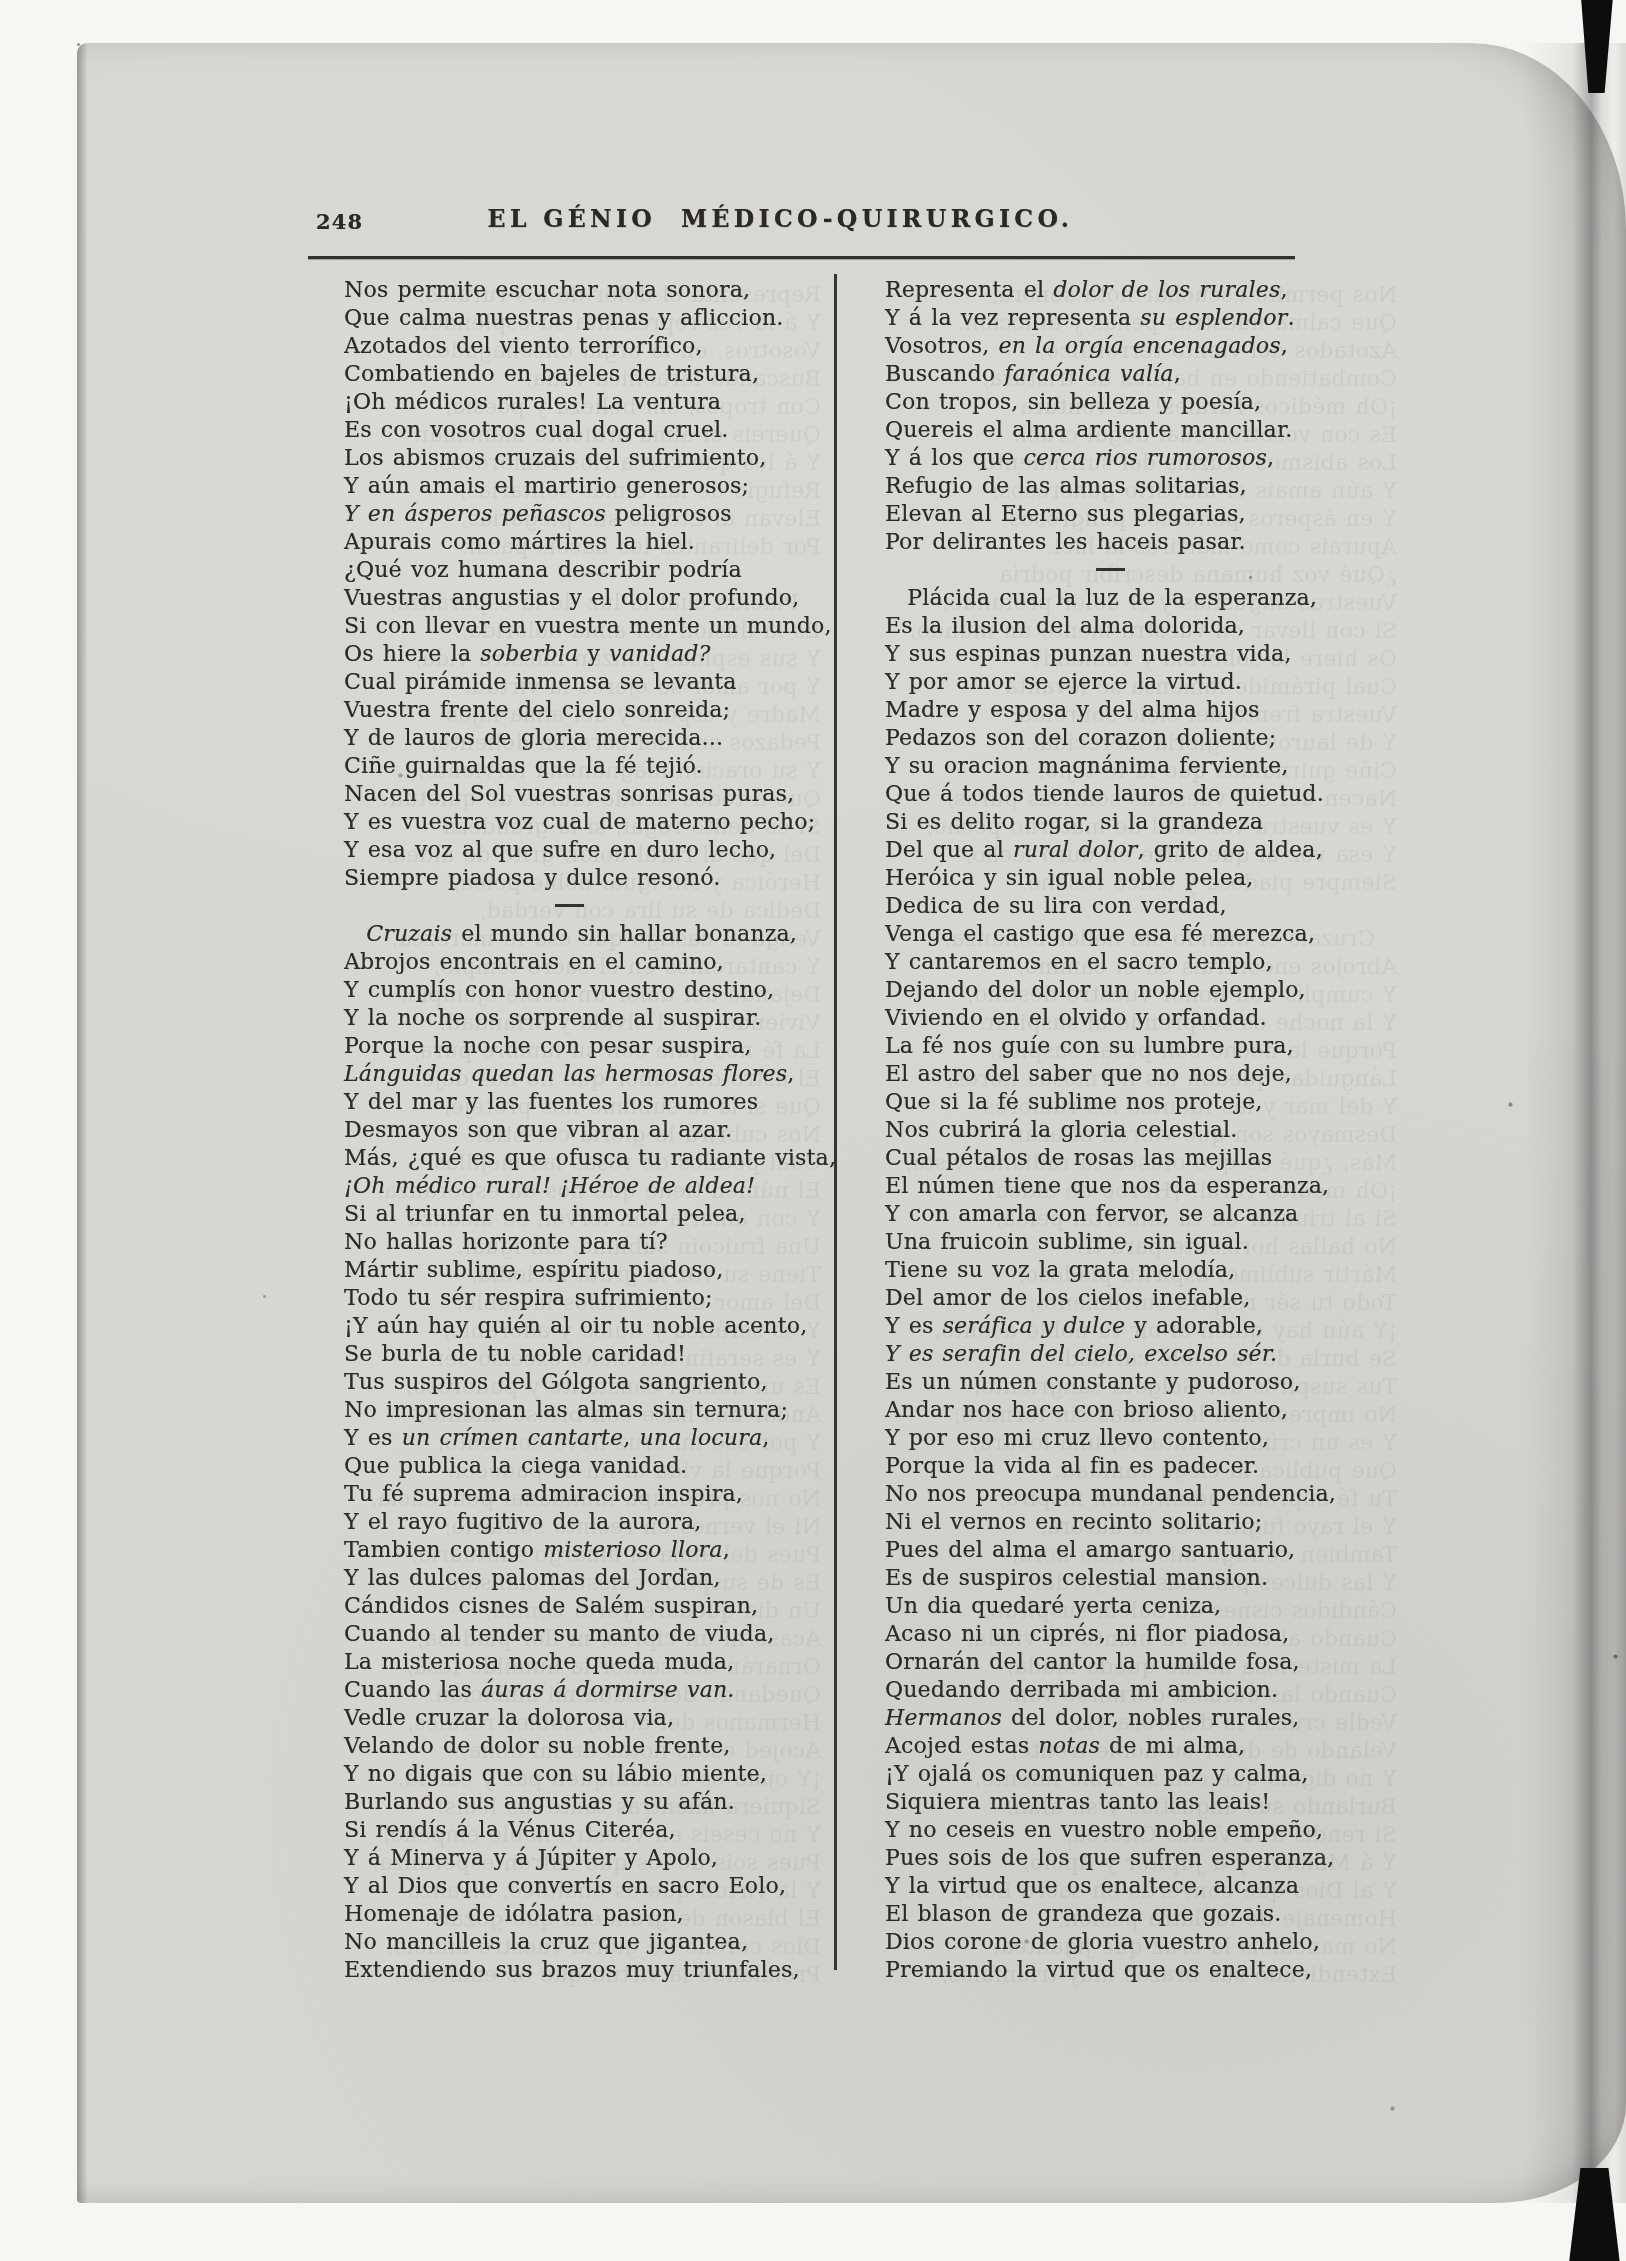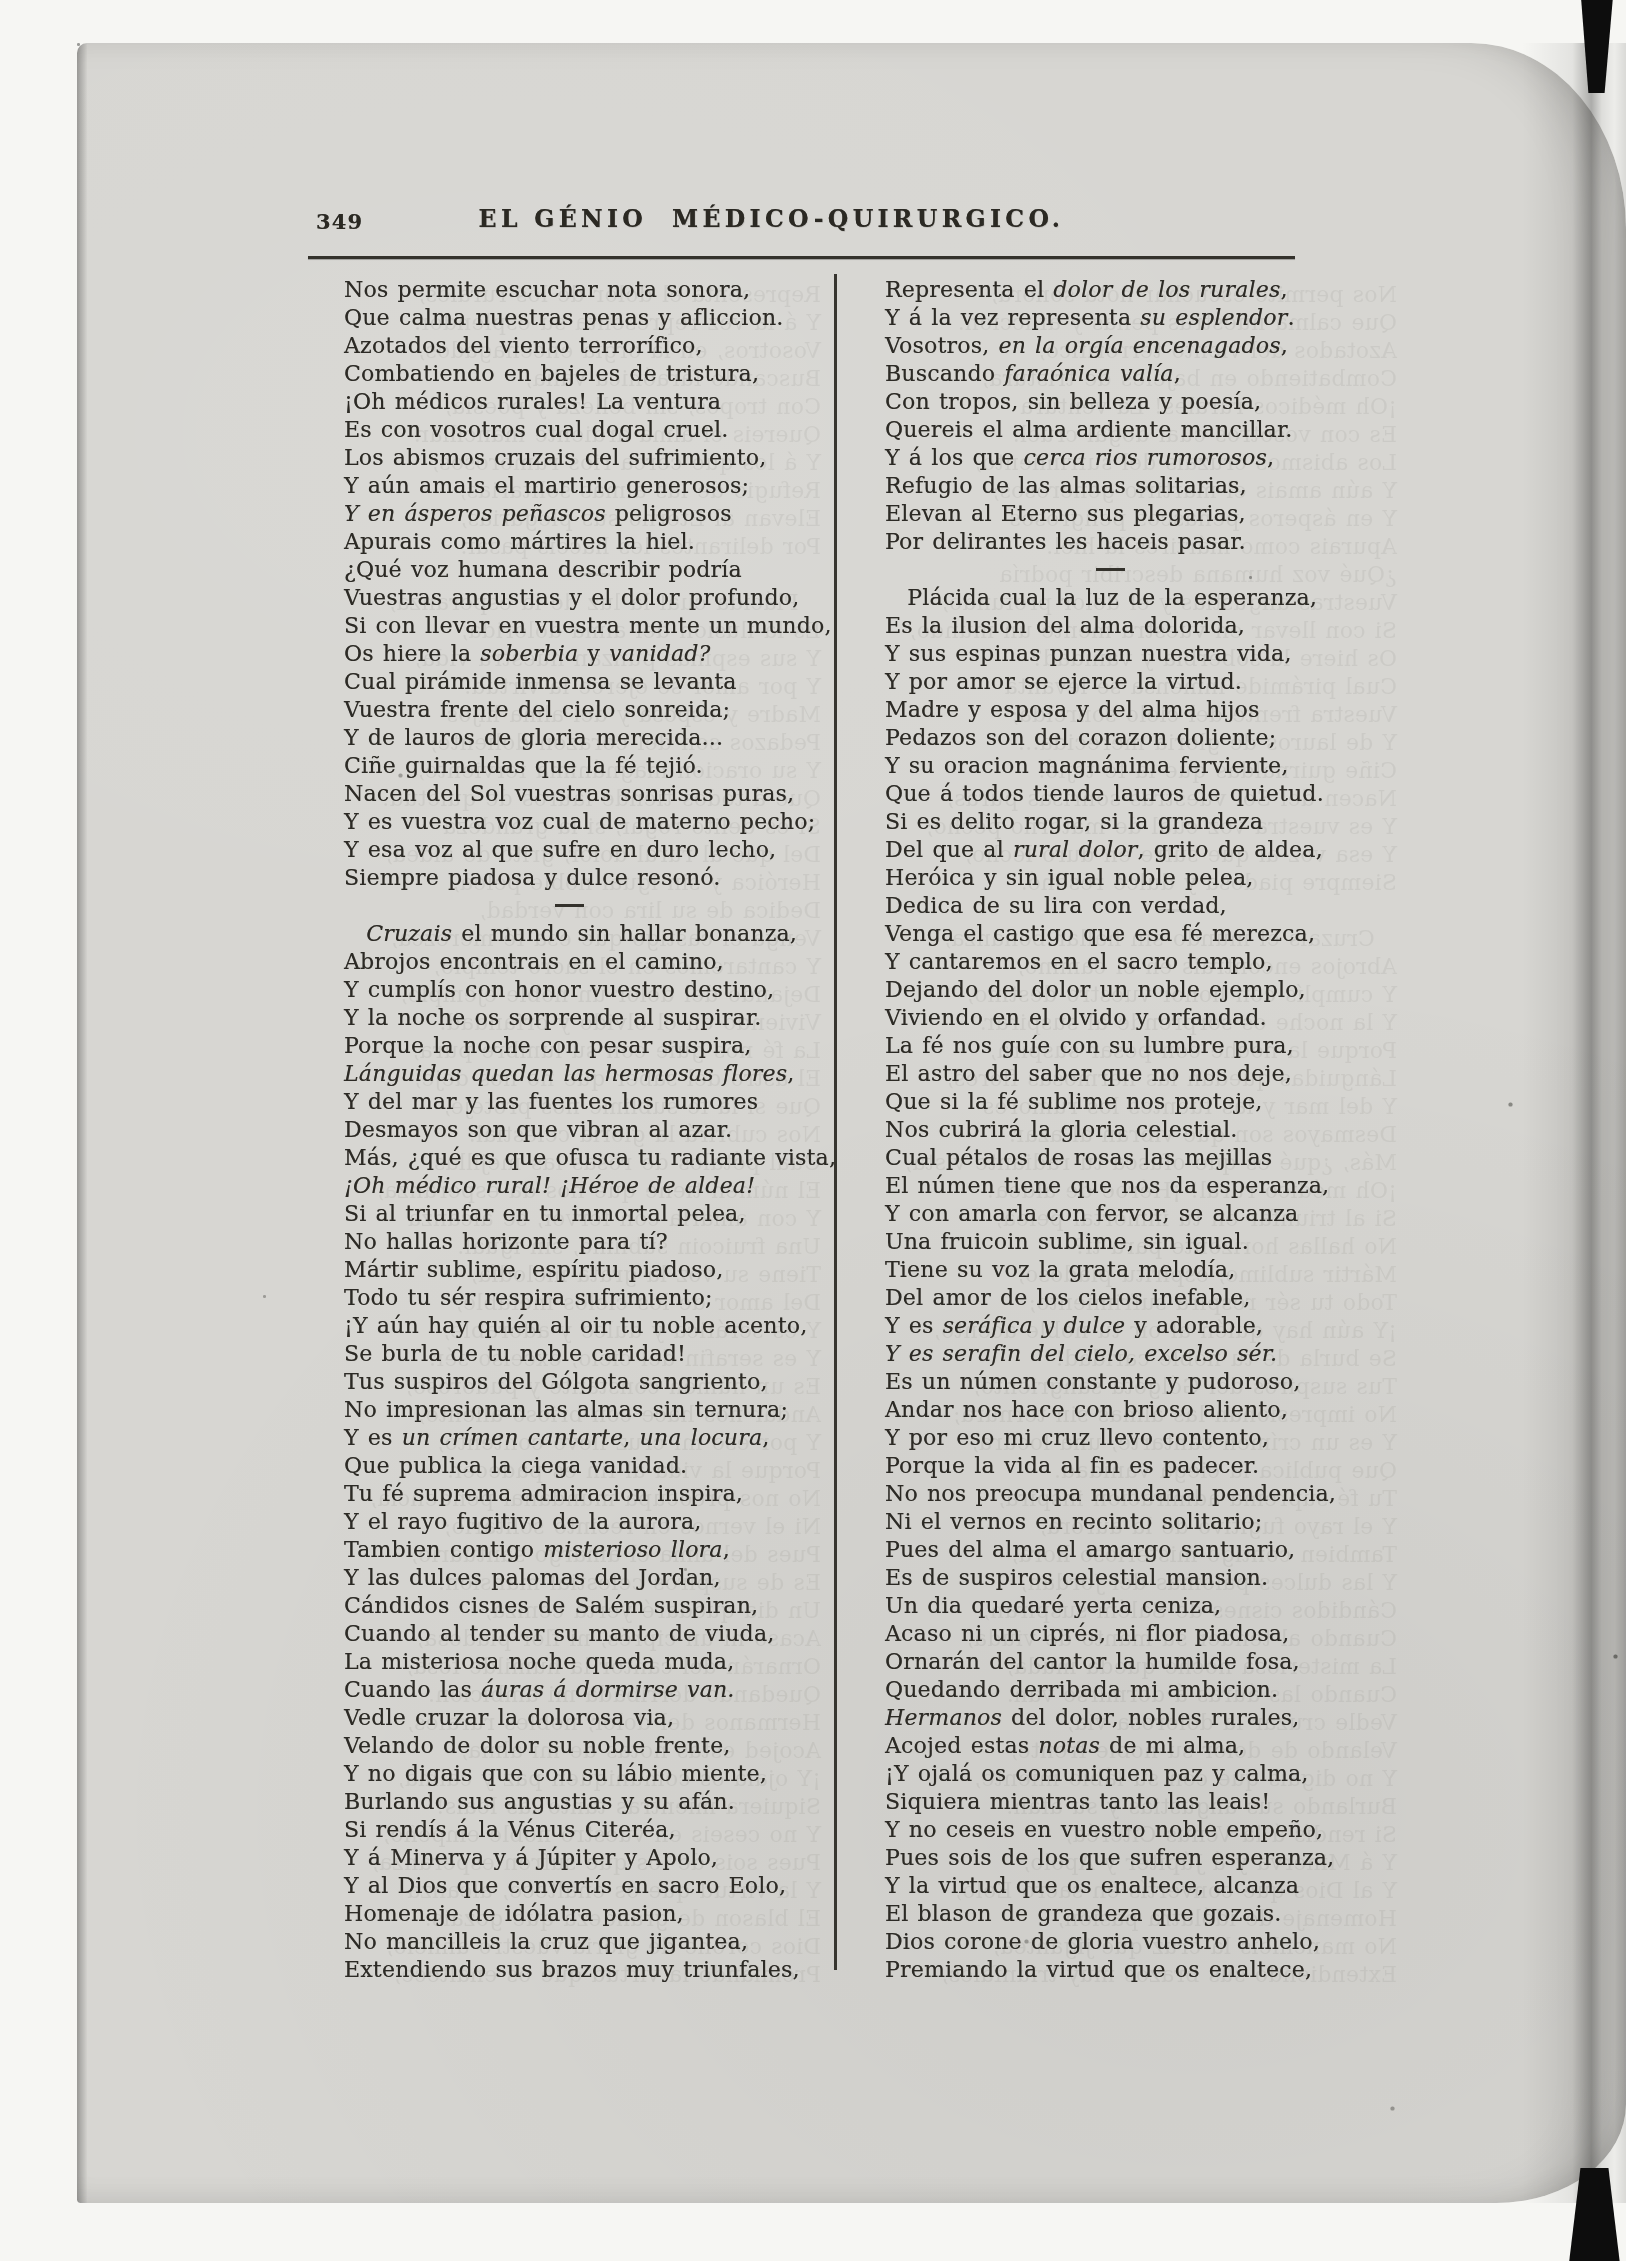--- a/index.html
+++ b/index.html
@@ -42,21 +42,21 @@
   .binding-gap-bottom{
     position:absolute;left:1567px;top:2168px;width:56px;height:93px;background:#0d0d0d;
     clip-path:polygon(24% 0, 74% 0, 94% 100%, 4% 100%);
   }
   .page-number{
     position:absolute;left:239px;top:166px;
     font-size:21px;font-weight:bold;color:#2b2923;
     letter-spacing:1.2px;text-shadow:0 0 0.6px rgba(30,28,22,.5);
   }
   .running-head{
-    position:absolute;left:211px;top:162px;width:967px;text-align:center;
+    position:absolute;left:220px;top:162px;width:967px;text-align:center;
     font-size:23.6px;font-weight:bold;color:#2b2923;
     letter-spacing:4.3px;white-space:pre;
     text-shadow:0 0 0.6px rgba(30,28,22,.55), 0.6px 0.6px 0 rgba(30,28,22,.12);
   }
   .head-rule{
     position:absolute;left:231px;top:213px;width:987px;height:2.5px;
     background:#34322c;box-shadow:0 0.6px 0.6px rgba(0,0,0,.25);
   }
   .column-divider{
     position:absolute;left:757px;top:231px;width:2.5px;height:1696px;
@@ -100,21 +100,21 @@
       1314px 2064px 0 0.6px rgba(20,20,16,.33);
   }
 </style>
 </head>
 <body>
 
 <div class="book-page">
   <div class="bleedthrough bleedthrough-left"><div class="verse-line">Representa el dolor de los rurales,</div><div class="verse-line">Y á la vez representa su esplendor.</div><div class="verse-line">Vosotros, en la orgía encenagados,</div><div class="verse-line">Buscando faraónica valía,</div><div class="verse-line">Con tropos, sin belleza y poesía,</div><div class="verse-line">Quereis el alma ardiente mancillar.</div><div class="verse-line">Y á los que cerca rios rumorosos,</div><div class="verse-line">Refugio de las almas solitarias,</div><div class="verse-line">Elevan al Eterno sus plegarias,</div><div class="verse-line">Por delirantes les haceis pasar.</div><div class="stanza-sep"></div><div class="verse-line"> Plácida cual la luz de la esperanza,</div><div class="verse-line">Es la ilusion del alma dolorida,</div><div class="verse-line">Y sus espinas punzan nuestra vida,</div><div class="verse-line">Y por amor se ejerce la virtud.</div><div class="verse-line">Madre y esposa y del alma hijos</div><div class="verse-line">Pedazos son del corazon doliente;</div><div class="verse-line">Y su oracion magnánima ferviente,</div><div class="verse-line">Que á todos tiende lauros de quietud.</div><div class="verse-line">Si es delito rogar, si la grandeza</div><div class="verse-line">Del que al rural dolor, grito de aldea,</div><div class="verse-line">Heróica y sin igual noble pelea,</div><div class="verse-line">Dedica de su lira con verdad,</div><div class="verse-line">Venga el castigo que esa fé merezca,</div><div class="verse-line">Y cantaremos en el sacro templo,</div><div class="verse-line">Dejando del dolor un noble ejemplo,</div><div class="verse-line">Viviendo en el olvido y orfandad.</div><div class="verse-line">La fé nos guíe con su lumbre pura,</div><div class="verse-line">El astro del saber que no nos deje,</div><div class="verse-line">Que si la fé sublime nos proteje,</div><div class="verse-line">Nos cubrirá la gloria celestial.</div><div class="verse-line">Cual pétalos de rosas las mejillas</div><div class="verse-line">El númen tiene que nos da esperanza,</div><div class="verse-line">Y con amarla con fervor, se alcanza</div><div class="verse-line">Una fruicoin sublime, sin igual.</div><div class="verse-line">Tiene su voz la grata melodía,</div><div class="verse-line">Del amor de los cielos inefable,</div><div class="verse-line">Y es seráfica y dulce y adorable,</div><div class="verse-line">Y es serafin del cielo, excelso sér.</div><div class="verse-line">Es un númen constante y pudoroso,</div><div class="verse-line">Andar nos hace con brioso aliento,</div><div class="verse-line">Y por eso mi cruz llevo contento,</div><div class="verse-line">Porque la vida al fin es padecer.</div><div class="verse-line">No nos preocupa mundanal pendencia,</div><div class="verse-line">Ni el vernos en recinto solitario;</div><div class="verse-line">Pues del alma el amargo santuario,</div><div class="verse-line">Es de suspiros celestial mansion.</div><div class="verse-line">Un dia quedaré yerta ceniza,</div><div class="verse-line">Acaso ni un ciprés, ni flor piadosa,</div><div class="verse-line">Ornarán del cantor la humilde fosa,</div><div class="verse-line">Quedando derribada mi ambicion.</div><div class="verse-line">Hermanos del dolor, nobles rurales,</div><div class="verse-line">Acojed estas notas de mi alma,</div><div class="verse-line">¡Y ojalá os comuniquen paz y calma,</div><div class="verse-line">Siquiera mientras tanto las leais!</div><div class="verse-line">Y no ceseis en vuestro noble empeño,</div><div class="verse-line">Pues sois de los que sufren esperanza,</div><div class="verse-line">Y la virtud que os enaltece, alcanza</div><div class="verse-line">El blason de grandeza que gozais.</div><div class="verse-line">Dios corone de gloria vuestro anhelo,</div><div class="verse-line">Premiando la virtud que os enaltece,</div></div>
   <div class="bleedthrough bleedthrough-right"><div class="verse-line">Nos permite escuchar nota sonora,</div><div class="verse-line">Que calma nuestras penas y afliccion.</div><div class="verse-line">Azotados del viento terrorífico,</div><div class="verse-line">Combatiendo en bajeles de tristura,</div><div class="verse-line">¡Oh médicos rurales! La ventura</div><div class="verse-line">Es con vosotros cual dogal cruel.</div><div class="verse-line">Los abismos cruzais del sufrimiento,</div><div class="verse-line">Y aún amais el martirio generosos;</div><div class="verse-line">Y en ásperos peñascos peligrosos</div><div class="verse-line">Apurais como mártires la hiel.</div><div class="verse-line">¿Qué voz humana describir podría</div><div class="verse-line">Vuestras angustias y el dolor profundo,</div><div class="verse-line">Si con llevar en vuestra mente un mundo,</div><div class="verse-line">Os hiere la soberbia y vanidad?</div><div class="verse-line">Cual pirámide inmensa se levanta</div><div class="verse-line">Vuestra frente del cielo sonreida;</div><div class="verse-line">Y de lauros de gloria merecida...</div><div class="verse-line">Ciñe guirnaldas que la fé tejió.</div><div class="verse-line">Nacen del Sol vuestras sonrisas puras,</div><div class="verse-line">Y es vuestra voz cual de materno pecho;</div><div class="verse-line">Y esa voz al que sufre en duro lecho,</div><div class="verse-line">Siempre piadosa y dulce resonó.</div><div class="stanza-sep"></div><div class="verse-line"> Cruzais el mundo sin hallar bonanza,</div><div class="verse-line">Abrojos encontrais en el camino,</div><div class="verse-line">Y cumplís con honor vuestro destino,</div><div class="verse-line">Y la noche os sorprende al suspirar.</div><div class="verse-line">Porque la noche con pesar suspira,</div><div class="verse-line">Lánguidas quedan las hermosas flores,</div><div class="verse-line">Y del mar y las fuentes los rumores</div><div class="verse-line">Desmayos son que vibran al azar.</div><div class="verse-line">Más, ¿qué es que ofusca tu radiante vista,</div><div class="verse-line">¡Oh médico rural! ¡Héroe de aldea!</div><div class="verse-line">Si al triunfar en tu inmortal pelea,</div><div class="verse-line">No hallas horizonte para tí?</div><div class="verse-line">Mártir sublime, espíritu piadoso,</div><div class="verse-line">Todo tu sér respira sufrimiento;</div><div class="verse-line">¡Y aún hay quién al oir tu noble acento,</div><div class="verse-line">Se burla de tu noble caridad!</div><div class="verse-line">Tus suspiros del Gólgota sangriento,</div><div class="verse-line">No impresionan las almas sin ternura;</div><div class="verse-line">Y es un crímen cantarte, una locura,</div><div class="verse-line">Que publica la ciega vanidad.</div><div class="verse-line">Tu fé suprema admiracion inspira,</div><div class="verse-line">Y el rayo fugitivo de la aurora,</div><div class="verse-line">Tambien contigo misterioso llora,</div><div class="verse-line">Y las dulces palomas del Jordan,</div><div class="verse-line">Cándidos cisnes de Salém suspiran,</div><div class="verse-line">Cuando al tender su manto de viuda,</div><div class="verse-line">La misteriosa noche queda muda,</div><div class="verse-line">Cuando las áuras á dormirse van.</div><div class="verse-line">Vedle cruzar la dolorosa via,</div><div class="verse-line">Velando de dolor su noble frente,</div><div class="verse-line">Y no digais que con su lábio miente,</div><div class="verse-line">Burlando sus angustias y su afán.</div><div class="verse-line">Si rendís á la Vénus Citeréa,</div><div class="verse-line">Y á Minerva y á Júpiter y Apolo,</div><div class="verse-line">Y al Dios que convertís en sacro Eolo,</div><div class="verse-line">Homenaje de idólatra pasion,</div><div class="verse-line">No mancilleis la cruz que jigantea,</div><div class="verse-line">Extendiendo sus brazos muy triunfales,</div></div>
 
-  <div class="page-number">349</div>
+  <div class="page-number">248</div>
   <div class="running-head">EL GÉNIO  MÉDICO-QUIRURGICO.</div>
   <div class="head-rule"></div>
   <div class="column-divider"></div>
 
   <div class="poem-column poem-column-left"><div class="verse-line"><span>Nos permite escuchar nota sonora,</span></div><div class="verse-line"><span>Que calma nuestras penas y afliccion.</span></div><div class="verse-line"><span>Azotados del viento terrorífico,</span></div><div class="verse-line"><span>Combatiendo en bajeles de tristura,</span></div><div class="verse-line"><span>¡Oh médicos rurales! La ventura</span></div><div class="verse-line"><span>Es con vosotros cual dogal cruel.</span></div><div class="verse-line"><span>Los abismos cruzais del sufrimiento,</span></div><div class="verse-line"><span>Y aún amais el martirio generosos;</span></div><div class="verse-line"><i>Y en ásperos peñascos</i><span> peligrosos</span></div><div class="verse-line"><span>Apurais como mártires la hiel.</span></div><div class="verse-line"><span>¿Qué voz humana describir podría</span></div><div class="verse-line"><span>Vuestras angustias y el dolor profundo,</span></div><div class="verse-line"><span>Si con llevar en vuestra mente un mundo,</span></div><div class="verse-line"><span>Os hiere la </span><i>soberbia</i><span> y </span><i>vanidad?</i></div><div class="verse-line"><span>Cual pirámide inmensa se levanta</span></div><div class="verse-line"><span>Vuestra frente del cielo sonreida;</span></div><div class="verse-line"><span>Y de lauros de gloria merecida...</span></div><div class="verse-line"><span>Ciñe guirnaldas que la fé tejió.</span></div><div class="verse-line"><span>Nacen del Sol vuestras sonrisas puras,</span></div><div class="verse-line"><span>Y es vuestra voz cual de materno pecho;</span></div><div class="verse-line"><span>Y esa voz al que sufre en duro lecho,</span></div><div class="verse-line"><span>Siempre piadosa y dulce resonó.</span></div><div class="stanza-sep"></div><div class="verse-line"><span> </span><i>Cruzais</i><span> el mundo sin hallar bonanza,</span></div><div class="verse-line"><span>Abrojos encontrais en el camino,</span></div><div class="verse-line"><span>Y cumplís con honor vuestro destino,</span></div><div class="verse-line"><span>Y la noche os sorprende al suspirar.</span></div><div class="verse-line"><span>Porque la noche con pesar suspira,</span></div><div class="verse-line"><i>Lánguidas quedan las hermosas flores</i><span>,</span></div><div class="verse-line"><span>Y del mar y las fuentes los rumores</span></div><div class="verse-line"><span>Desmayos son que vibran al azar.</span></div><div class="verse-line"><span>Más, ¿qué es que ofusca tu radiante vista,</span></div><div class="verse-line"><i>¡Oh médico rural! ¡Héroe de aldea!</i></div><div class="verse-line"><span>Si al triunfar en tu inmortal pelea,</span></div><div class="verse-line"><span>No hallas horizonte para tí?</span></div><div class="verse-line"><span>Mártir sublime, espíritu piadoso,</span></div><div class="verse-line"><span>Todo tu sér respira sufrimiento;</span></div><div class="verse-line"><span>¡Y aún hay quién al oir tu noble acento,</span></div><div class="verse-line"><span>Se burla de tu noble caridad!</span></div><div class="verse-line"><span>Tus suspiros del Gólgota sangriento,</span></div><div class="verse-line"><span>No impresionan las almas sin ternura;</span></div><div class="verse-line"><span>Y es </span><i>un crímen cantarte</i><span>, </span><i>una locura</i><span>,</span></div><div class="verse-line"><span>Que publica la ciega vanidad.</span></div><div class="verse-line"><span>Tu fé suprema admiracion inspira,</span></div><div class="verse-line"><span>Y el rayo fugitivo de la aurora,</span></div><div class="verse-line"><span>Tambien contigo </span><i>misterioso llora</i><span>,</span></div><div class="verse-line"><span>Y las dulces palomas del Jordan,</span></div><div class="verse-line"><span>Cándidos cisnes de Salém suspiran,</span></div><div class="verse-line"><span>Cuando al tender su manto de viuda,</span></div><div class="verse-line"><span>La misteriosa noche queda muda,</span></div><div class="verse-line"><span>Cuando las </span><i>áuras á dormirse van.</i></div><div class="verse-line"><span>Vedle cruzar la dolorosa via,</span></div><div class="verse-line"><span>Velando de dolor su noble frente,</span></div><div class="verse-line"><span>Y no digais que con su lábio miente,</span></div><div class="verse-line"><span>Burlando sus angustias y su afán.</span></div><div class="verse-line"><span>Si rendís á la Vénus Citeréa,</span></div><div class="verse-line"><span>Y á Minerva y á Júpiter y Apolo,</span></div><div class="verse-line"><span>Y al Dios que convertís en sacro Eolo,</span></div><div class="verse-line"><span>Homenaje de idólatra pasion,</span></div><div class="verse-line"><span>No mancilleis la cruz que jigantea,</span></div><div class="verse-line"><span>Extendiendo sus brazos muy triunfales,</span></div></div>
   <div class="poem-column poem-column-right"><div class="verse-line"><span>Representa el </span><i>dolor de los rurales</i><span>,</span></div><div class="verse-line"><span>Y á la vez representa </span><i>su esplendor</i><span>.</span></div><div class="verse-line"><span>Vosotros, </span><i>en la orgía encenagados</i><span>,</span></div><div class="verse-line"><span>Buscando </span><i>faraónica valía</i><span>,</span></div><div class="verse-line"><span>Con tropos, sin belleza y poesía,</span></div><div class="verse-line"><span>Quereis el alma ardiente mancillar.</span></div><div class="verse-line"><span>Y á los que </span><i>cerca rios rumorosos</i><span>,</span></div><div class="verse-line"><span>Refugio de las almas solitarias,</span></div><div class="verse-line"><span>Elevan al Eterno sus plegarias,</span></div><div class="verse-line"><span>Por delirantes les haceis pasar.</span></div><div class="stanza-sep"></div><div class="verse-line"><span> Plácida cual la luz de la esperanza,</span></div><div class="verse-line"><span>Es la ilusion del alma dolorida,</span></div><div class="verse-line"><span>Y sus espinas punzan nuestra vida,</span></div><div class="verse-line"><span>Y por amor se ejerce la virtud.</span></div><div class="verse-line"><span>Madre y esposa y del alma hijos</span></div><div class="verse-line"><span>Pedazos son del corazon doliente;</span></div><div class="verse-line"><span>Y su oracion magnánima ferviente,</span></div><div class="verse-line"><span>Que á todos tiende lauros de quietud.</span></div><div class="verse-line"><span>Si es delito rogar, si la grandeza</span></div><div class="verse-line"><span>Del que al </span><i>rural dolor</i><span>, grito de aldea,</span></div><div class="verse-line"><span>Heróica y sin igual noble pelea,</span></div><div class="verse-line"><span>Dedica de su lira con verdad,</span></div><div class="verse-line"><span>Venga el castigo que esa fé merezca,</span></div><div class="verse-line"><span>Y cantaremos en el sacro templo,</span></div><div class="verse-line"><span>Dejando del dolor un noble ejemplo,</span></div><div class="verse-line"><span>Viviendo en el olvido y orfandad.</span></div><div class="verse-line"><span>La fé nos guíe con su lumbre pura,</span></div><div class="verse-line"><span>El astro del saber que no nos deje,</span></div><div class="verse-line"><span>Que si la fé sublime nos proteje,</span></div><div class="verse-line"><span>Nos cubrirá la gloria celestial.</span></div><div class="verse-line"><span>Cual pétalos de rosas las mejillas</span></div><div class="verse-line"><span>El númen tiene que nos da esperanza,</span></div><div class="verse-line"><span>Y con amarla con fervor, se alcanza</span></div><div class="verse-line"><span>Una fruicoin sublime, sin igual.</span></div><div class="verse-line"><span>Tiene su voz la grata melodía,</span></div><div class="verse-line"><span>Del amor de los cielos inefable,</span></div><div class="verse-line"><span>Y es </span><i>seráfica y dulce</i><span> y adorable,</span></div><div class="verse-line"><i>Y es serafin del cielo, excelso sér.</i></div><div class="verse-line"><span>Es un númen constante y pudoroso,</span></div><div class="verse-line"><span>Andar nos hace con brioso aliento,</span></div><div class="verse-line"><span>Y por eso mi cruz llevo contento,</span></div><div class="verse-line"><span>Porque la vida al fin es padecer.</span></div><div class="verse-line"><span>No nos preocupa mundanal pendencia,</span></div><div class="verse-line"><span>Ni el vernos en recinto solitario;</span></div><div class="verse-line"><span>Pues del alma el amargo santuario,</span></div><div class="verse-line"><span>Es de suspiros celestial mansion.</span></div><div class="verse-line"><span>Un dia quedaré yerta ceniza,</span></div><div class="verse-line"><span>Acaso ni un ciprés, ni flor piadosa,</span></div><div class="verse-line"><span>Ornarán del cantor la humilde fosa,</span></div><div class="verse-line"><span>Quedando derribada mi ambicion.</span></div><div class="verse-line"><i>Hermanos</i><span> del dolor, nobles rurales,</span></div><div class="verse-line"><span>Acojed estas </span><i>notas</i><span> de mi alma,</span></div><div class="verse-line"><span>¡Y ojalá os comuniquen paz y calma,</span></div><div class="verse-line"><span>Siquiera mientras tanto las leais!</span></div><div class="verse-line"><span>Y no ceseis en vuestro noble empeño,</span></div><div class="verse-line"><span>Pues sois de los que sufren esperanza,</span></div><div class="verse-line"><span>Y la virtud que os enaltece, alcanza</span></div><div class="verse-line"><span>El blason de grandeza que gozais.</span></div><div class="verse-line"><span>Dios corone de gloria vuestro anhelo,</span></div><div class="verse-line"><span>Premiando la virtud que os enaltece,</span></div></div>
 
   <div class="dust-specks"></div>
 </div>
 

